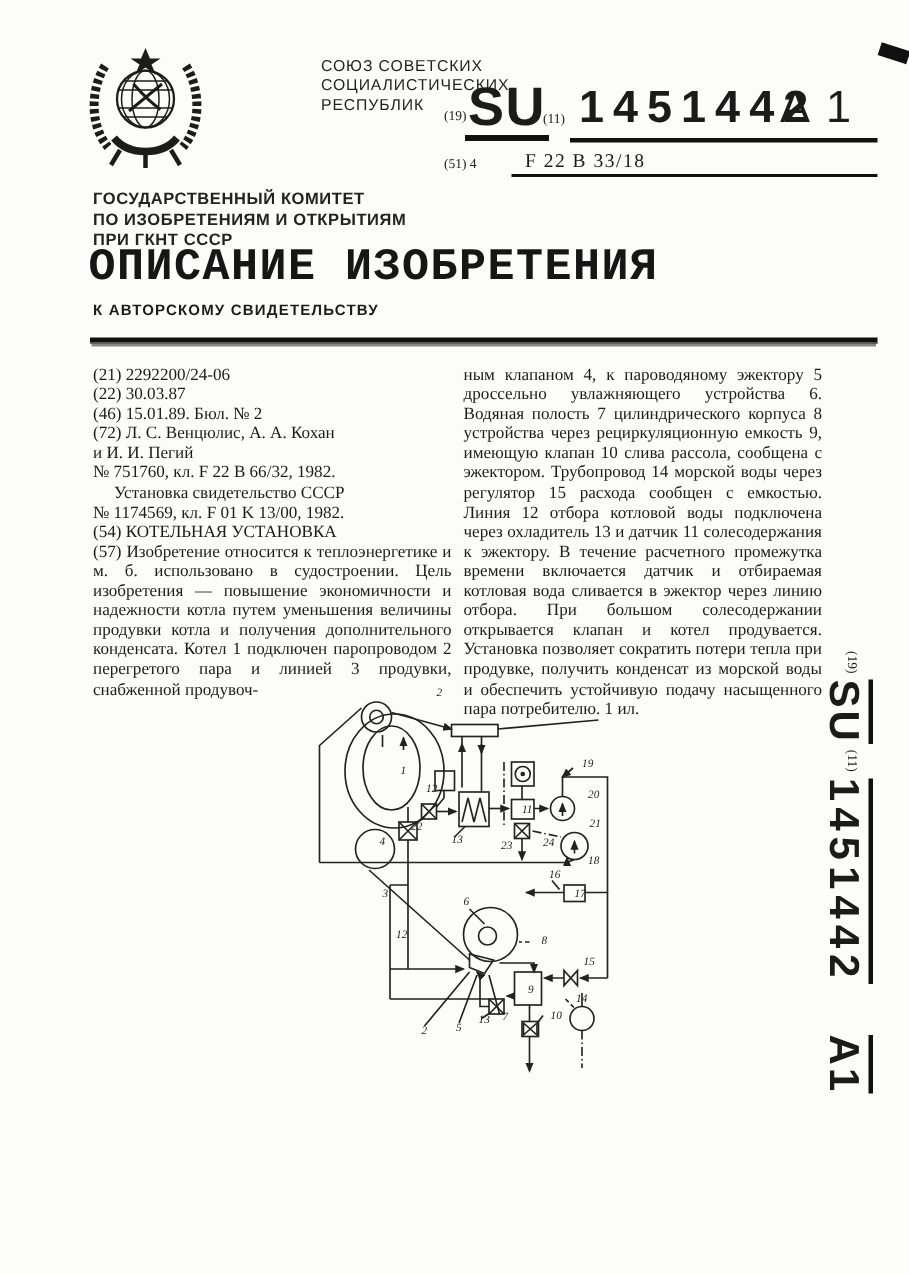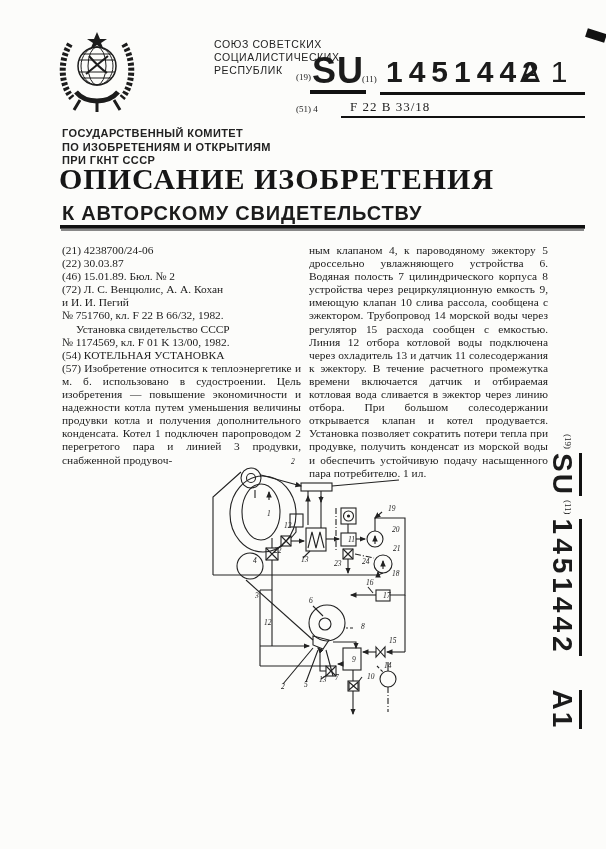--- a/index.html
+++ b/index.html
@@ -25,24 +25,24 @@
           font-size:30px;font-weight:bold;letter-spacing:6px;line-height:34px;}
   #kind-code{left:520px;top:55px;font-family:"Liberation Sans",sans-serif;
           font-size:30px;font-weight:normal;letter-spacing:2px;line-height:34px;}
   #num-underline{left:380px;top:92px;width:205px;height:3px;background:#111;}
   #code51{left:296px;top:104px;}
   #ipc{left:350px;top:99px;font-size:13px;letter-spacing:1px;}
   #ipc-underline{left:341px;top:116px;width:244px;height:2px;background:#111;}
   #gov{left:62px;top:127px;font-family:"Liberation Sans",sans-serif;
        font-size:11px;line-height:13.5px;letter-spacing:.4px;font-weight:bold;
        color:#222;white-space:pre-line;}
-  #doc-title{left:59px;top:162px;font-family:Liberation Serif, serif;
+  #doc-title{left:59px;top:162px;font-family:Liberation Mono, monospace;
        font-size:30px;font-weight:bold;letter-spacing:1px;color:#161616;}
   #doc-subtitle{left:62px;top:202px;font-family:"Liberation Sans",sans-serif;
-       font-size:20px;font-weight:bold;letter-spacing:.8px;color:#1c1c1c;}
+       font-size:10px;font-weight:bold;letter-spacing:.8px;color:#1c1c1c;}
   #rule-main{left:60px;top:225px;width:525px;height:3px;background:#111;
        border-bottom:1px solid #555;box-shadow:0 3px 0 -1px #888;}
   #corner-mark{left:586px;top:31px;width:20px;height:9px;background:#111;
        transform:rotate(18deg);}
   
   .col{width:239px;font-size:11.4px;line-height:13.1px;text-align:left;}
   #col-left{left:62px;top:244px;}
   #col-right{left:309px;top:244px;}
   .biblio-line{white-space:nowrap;}
   .biblio-indent{padding-left:14px;}
@@ -93,21 +93,21 @@
 <div id="gov" class="abs">ГОСУДАРСТВЕННЫЙ КОМИТЕТ
 ПО ИЗОБРЕТЕНИЯМ И ОТКРЫТИЯМ
 ПРИ ГКНТ СССР</div>
 <div id="doc-title" class="abs">ОПИСАНИЕ ИЗОБРЕТЕНИЯ</div>
 <div id="doc-subtitle" class="abs">К АВТОРСКОМУ СВИДЕТЕЛЬСТВУ</div>
 <div id="rule-main" class="abs"></div>
 <div id="corner-mark" class="abs"></div>
 
 <div id="col-left" class="abs col">
   <div id="biblio-lines">
-      <div class="biblio-line">(21) 4238700/24-06</div>
+      <div class="biblio-line">(21) 2292200/24-06</div>
       <div class="biblio-line">(22) 30.03.87</div>
       <div class="biblio-line">(46) 15.01.89. Бюл. № 2</div>
       <div class="biblio-line">(72) Л. С. Венцюлис, А. А. Кохан</div>
       <div class="biblio-line">и И. И. Пегий</div>
       <div class="biblio-line">№ 751760, кл. F 22 B 66/32, 1982.</div>
       <div class="biblio-line biblio-indent">Установка свидетельство СССР</div>
       <div class="biblio-line">№ 1174569, кл. F 01 K 13/00, 1982.</div>
       <div class="biblio-line">(54) КОТЕЛЬНАЯ УСТАНОВКА</div>
     </div>
   <div class="para">(57) Изобретение относится к теплоэнергетике и м. б. использовано в судостроении. Цель изобретения — повышение экономичности и надежности котла путем уменьшения величины продувки котла и получения дополнительного конденсата. Котел 1 подключен паропроводом 2 перегретого пара и линией 3 продувки, снабженной продувоч-</div>

